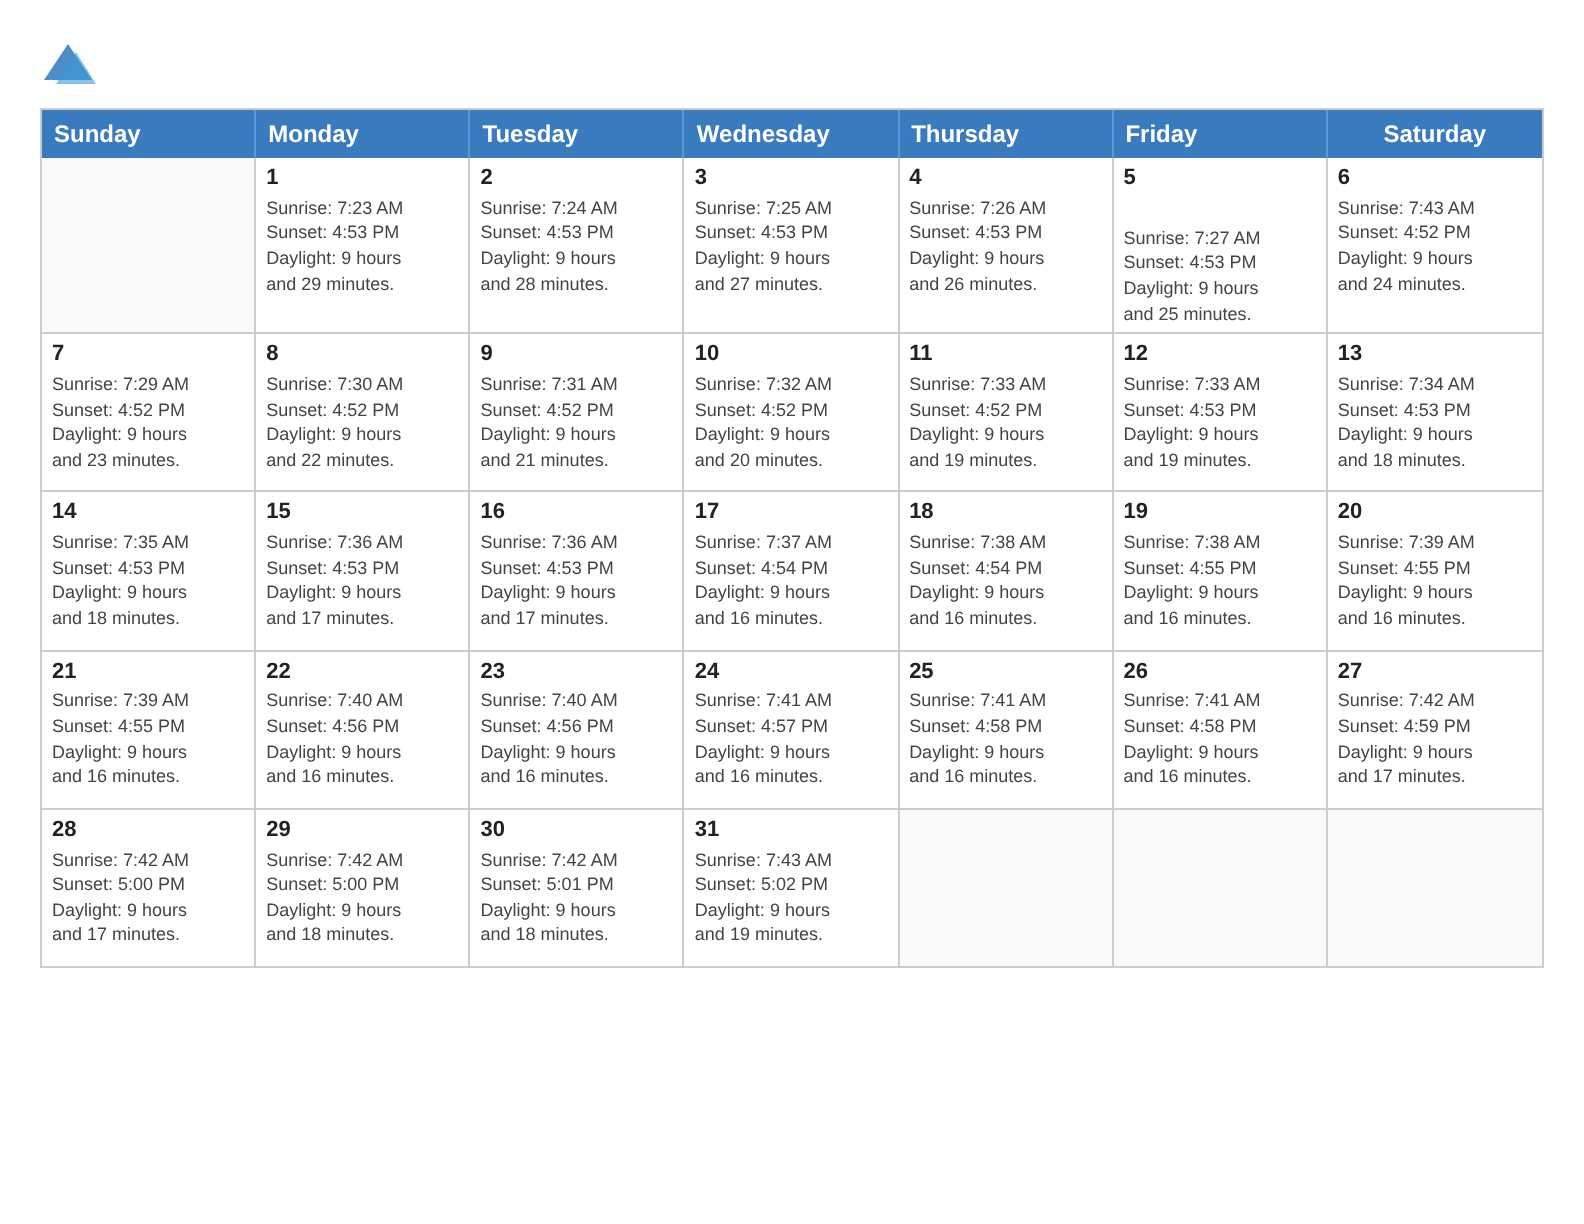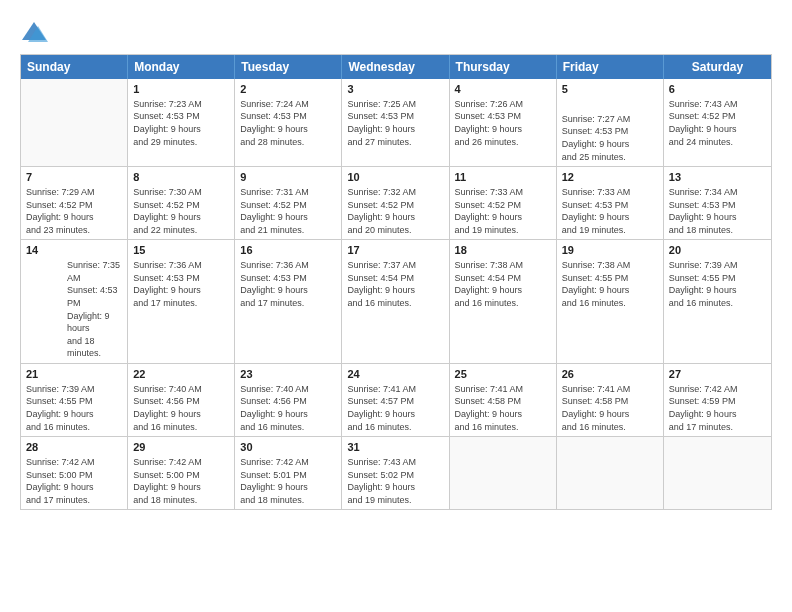--- a/index.html
+++ b/index.html
@@ -239,21 +239,21 @@
             <span class="day-number">13</span>
             <div class="day-info" style="white-space: pre-line;">Sunrise: 7:34 AM
 Sunset: 4:53 PM
 Daylight: 9 hours
 and 18 minutes.</div>
           </div>
         </div>
         <div class="cal-row">
           <div class="cal-cell">
             <span class="day-number">14</span>
-            <div class="day-info" style="white-space: pre-line; margin-left: 41px;">Sunrise: 7:35 AM
+            <div class="day-info" style="white-space: pre-line;">Sunrise: 7:35 AM
 Sunset: 4:53 PM
 Daylight: 9 hours
 and 18 minutes.</div>
           </div>
           <div class="cal-cell">
             <span class="day-number">15</span>
             <div class="day-info" style="white-space: pre-line;">Sunrise: 7:36 AM
 Sunset: 4:53 PM
 Daylight: 9 hours
 and 17 minutes.</div>

